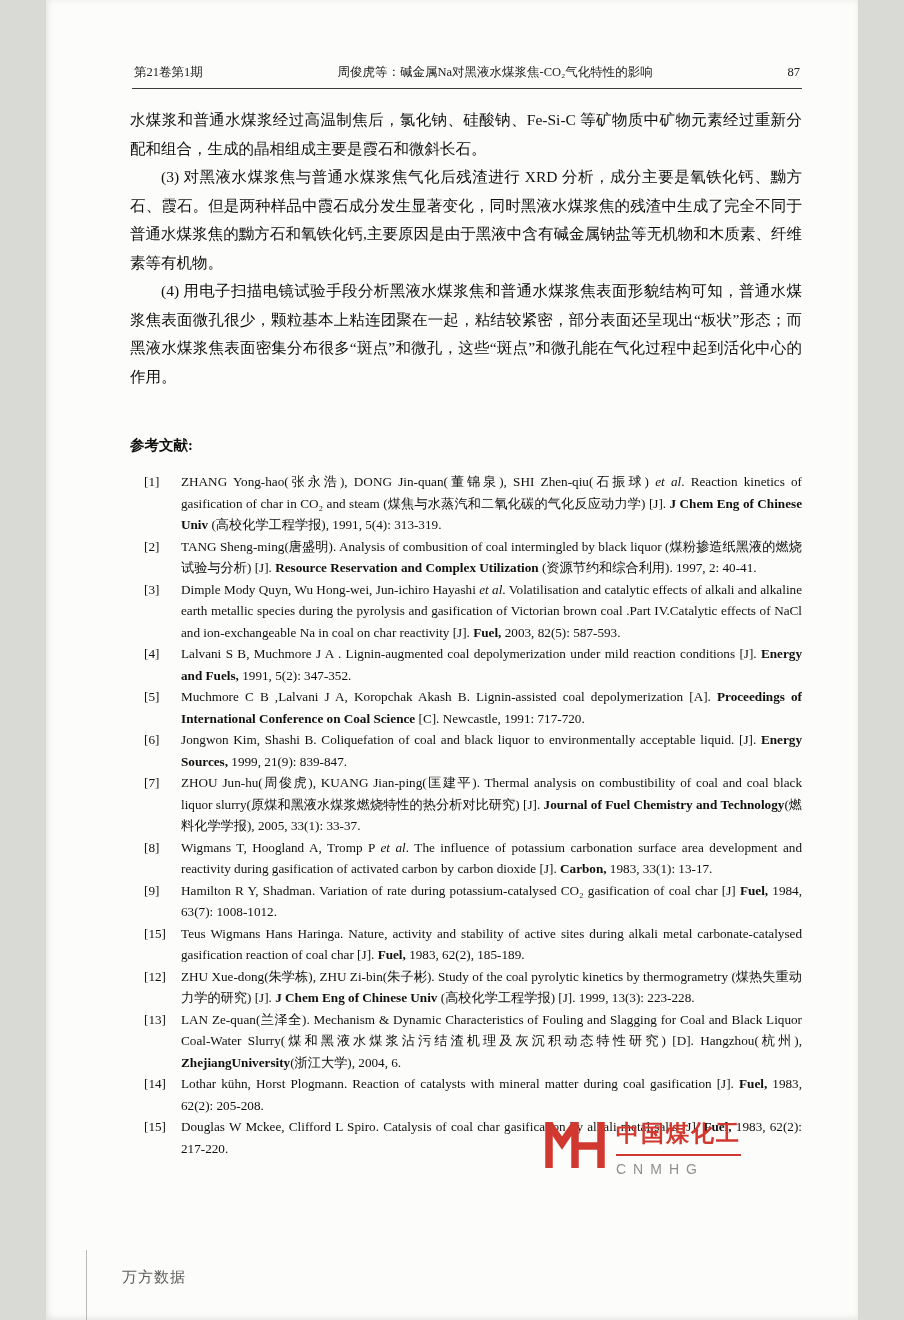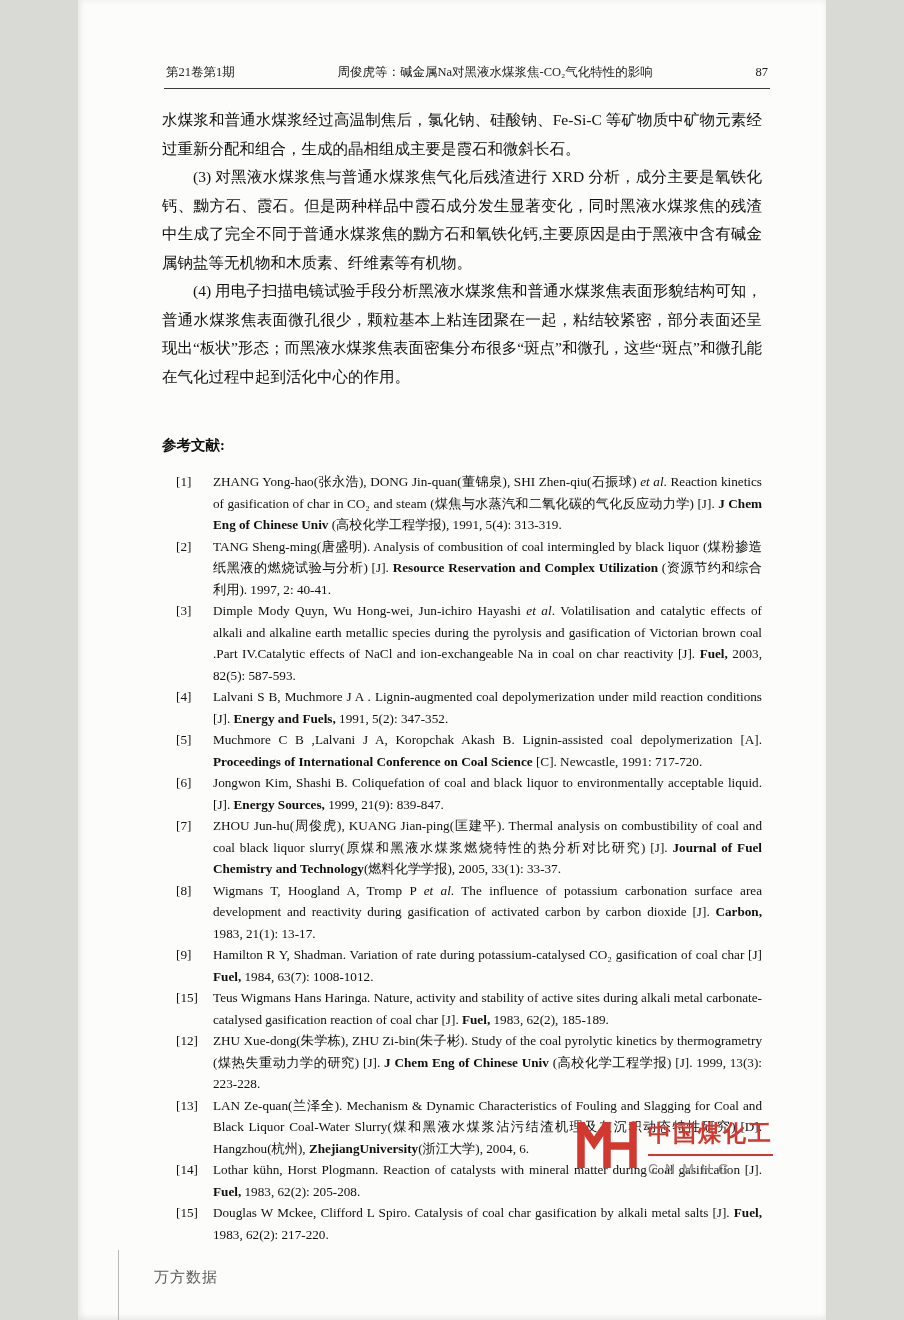--- a/index.html
+++ b/index.html
@@ -3,21 +3,21 @@
 <meta charset="utf-8">
 <style>
   * { box-sizing: border-box; }
   html, body { margin: 0; padding: 0; }
   body {
     background: #d9d9d5;
     font-family: "Liberation Serif", "DejaVu Serif", serif;
   }
   .page {
     position: relative;
-    width: 748px;
+    width: 812px;
     height: 1320px;
     margin: 0 auto;
     background: #fcfcfa;
     overflow: hidden;
     color: #161616;
     box-shadow: inset 3px 0 6px rgba(0,0,0,0.06), inset 0 -3px 6px rgba(0,0,0,0.05);
   }
   
   .header {
     position: absolute;
@@ -34,21 +34,21 @@
   .header .h-page { flex: none; }
   .header-rule {
     position: absolute;
     top: 88px; left: 86px; right: 56px;
     border-top: 1.6px solid #3c3c3c;
     height: 0;
   }
   
   .content {
     position: absolute;
-    top: 106px; left: 84px; right: 64px;
+    top: 106px; left: 84px; right: 56px;
   }
   .para {
     margin: 0;
     font-size: 15.5px;
     line-height: 28.5px;
     text-align: justify;
     color: #101010;
   }
   .para.indent { text-indent: 2em; font-family: Liberation Serif, serif; }
   .refs-heading {
@@ -158,21 +158,21 @@
         <div class="ref-item">
           <span class="ref-num">[6]</span>
           <span class="ref-body"><span>Jongwon Kim, Shashi B. Coliquefation of coal and black liquor to environmentally acceptable liquid. [J]. </span><span class="b">Energy Sources,</span><span> 1999, 21(9): 839-847.</span></span>
         </div>
         <div class="ref-item">
           <span class="ref-num">[7]</span>
           <span class="ref-body"><span>ZHOU Jun-hu(周俊虎), KUANG Jian-ping(匡建平). Thermal analysis on combustibility of coal and coal black liquor slurry(原煤和黑液水煤浆燃烧特性的热分析对比研究) [J]. </span><span class="b">Journal of Fuel Chemistry and Technology</span><span>(燃料化学学报), 2005, 33(1): 33-37.</span></span>
         </div>
         <div class="ref-item">
           <span class="ref-num">[8]</span>
-          <span class="ref-body"><span>Wigmans T, Hoogland A, Tromp P </span><span class="i">et al</span><span>. The influence of potassium carbonation surface area development and reactivity during gasification of activated carbon by carbon dioxide [J]. </span><span class="b">Carbon,</span><span> 1983, 21(1): 13-17.</span></span>
+          <span class="ref-body"><span>Wigmans T, Hoogland A, Tromp P </span><span class="i">et al</span><span>. The influence of potassium carbonation surface area development and reactivity during gasification of activated carbon by carbon dioxide [J]. </span><span class="b">Carbon,</span><span> 1983, 33(1): 13-17.</span></span>
         </div>
         <div class="ref-item">
           <span class="ref-num">[9]</span>
           <span class="ref-body"><span>Hamilton R Y, Shadman. Variation of rate during potassium-catalysed CO₂ gasification of coal char [J]  </span><span class="b">Fuel,</span><span> 1984, 63(7): 1008-1012.</span></span>
         </div>
         <div class="ref-item">
           <span class="ref-num">[15]</span>
           <span class="ref-body"><span>Teus Wigmans Hans Haringa. Nature, activity and stability of active sites during alkali metal carbonate-catalysed gasification reaction of coal char [J]. </span><span class="b">Fuel,</span><span> 1983, 62(2), 185-189.</span></span>
         </div>
         <div class="ref-item">

